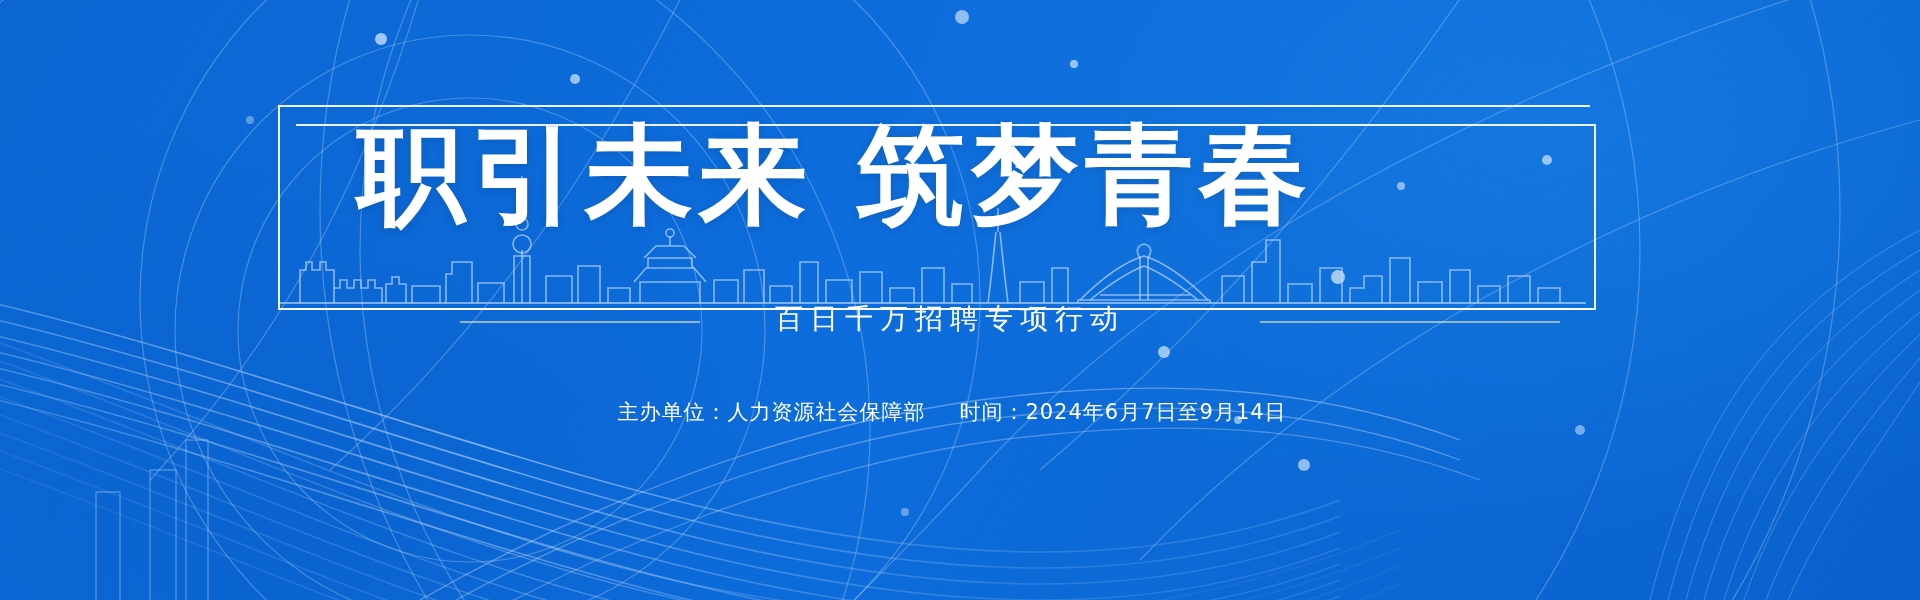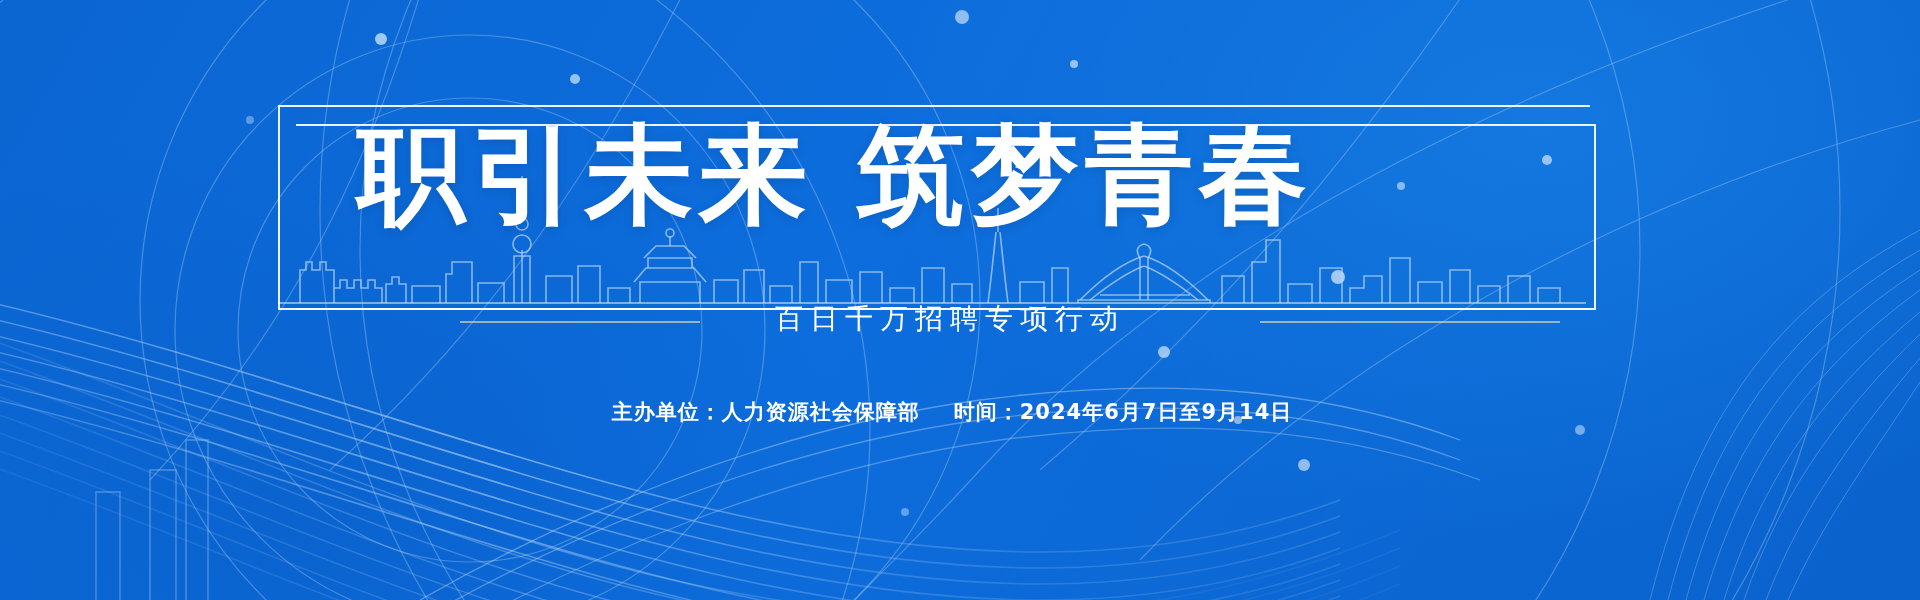--- a/index.html
+++ b/index.html
@@ -66,21 +66,21 @@
   .info-line{
     position:absolute;left:0;top:398px;width:1920px;
     text-align:center;
     color:#ffffff;
     font-family:"DejaVu Sans","Liberation Sans",sans-serif;
     font-size:21px;
     letter-spacing:1px;
     transform:translateX(-8px);
   }
   .info-sep{display:inline-block;width:34px;}
-  .info-item{display:inline-block;font-weight:bold;}
+  .info-item{display:inline-block;}
 </style>
 </head>
 <body>
 
 <div class="banner">
 
   <svg class="svg-layer" viewBox="0 0 1920 600" preserveAspectRatio="none">
     <defs>
       <linearGradient id="waveGrad" x1="0" y1="0" x2="1" y2="0.6">
         <stop offset="0%" stop-color="#9fc7f2" stop-opacity="0.55"></stop>

